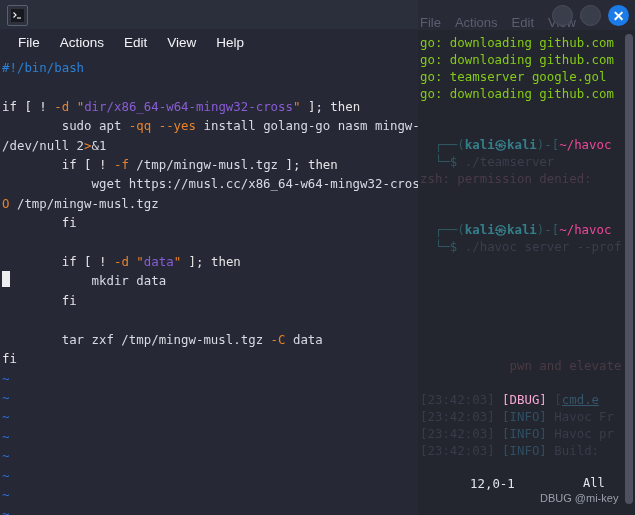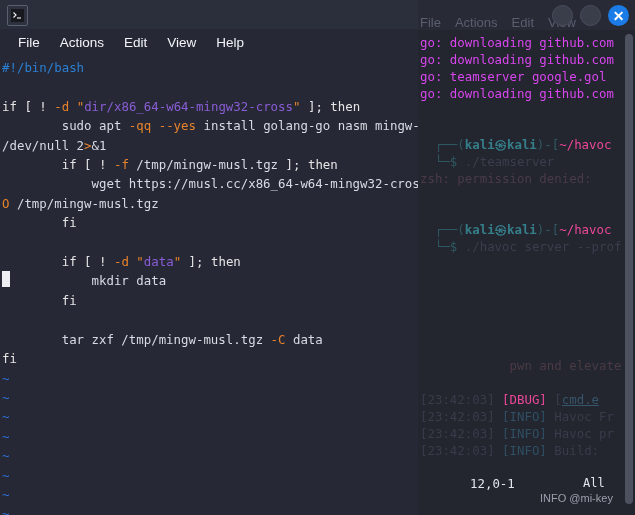--- a/index.html
+++ b/index.html
@@ -57,29 +57,29 @@
   #bg-content {
     position: absolute;
     left: 420px; top: 34px;
     width: 215px; height: 481px;
     font-size: 12.4px;
     line-height: 17px;
     color: #3b3e4c;
     white-space: pre;
     overflow: hidden;
   }
-  #bg-content .dl { color: #d946ef; }
+  #bg-content .dl { color: #84cc16; }
   #bg-content .prompt-br { color: #2f5a63; }
   #bg-content .prompt-u { color: #357f8a; font-weight: bold; }
   #bg-content .prompt-p { color: #ec4899; font-weight: normal; }
   #bg-content .err { color: #4a3b47; }
   #bg-content .cmd { color: #3b3e4c; }
   #bg-content .pwn { color: #4a3b44; }
   #bg-content .ts { color: #393c4a; }
-  #bg-content .dbug { color: #ec4899; text-align: right; }
+  #bg-content .dbug { color: #f9a8d4; text-align: right; }
   #bg-content .info { color: #2f4f63; }
   #bg-content .lnk { color: #37566b; text-decoration: underline; }
   #bg-scrollbar {
     position: absolute;
     right: 2px; top: 34px;
     width: 8px; height: 470px;
     background: #4e5160;
     border-radius: 4px;
   }
   
@@ -305,13 +305,13 @@
 
 
 </div>
     <div id="vim-cursor"></div>
   </div>
 
 </div>
 
 <div id="status-pos">12,0-1</div>
 <div id="status-scroll">All</div>
-<div id="watermark">INFO @mi-key</div>
+<div id="watermark">DBUG @mi-key</div>
 
 </body></html>

